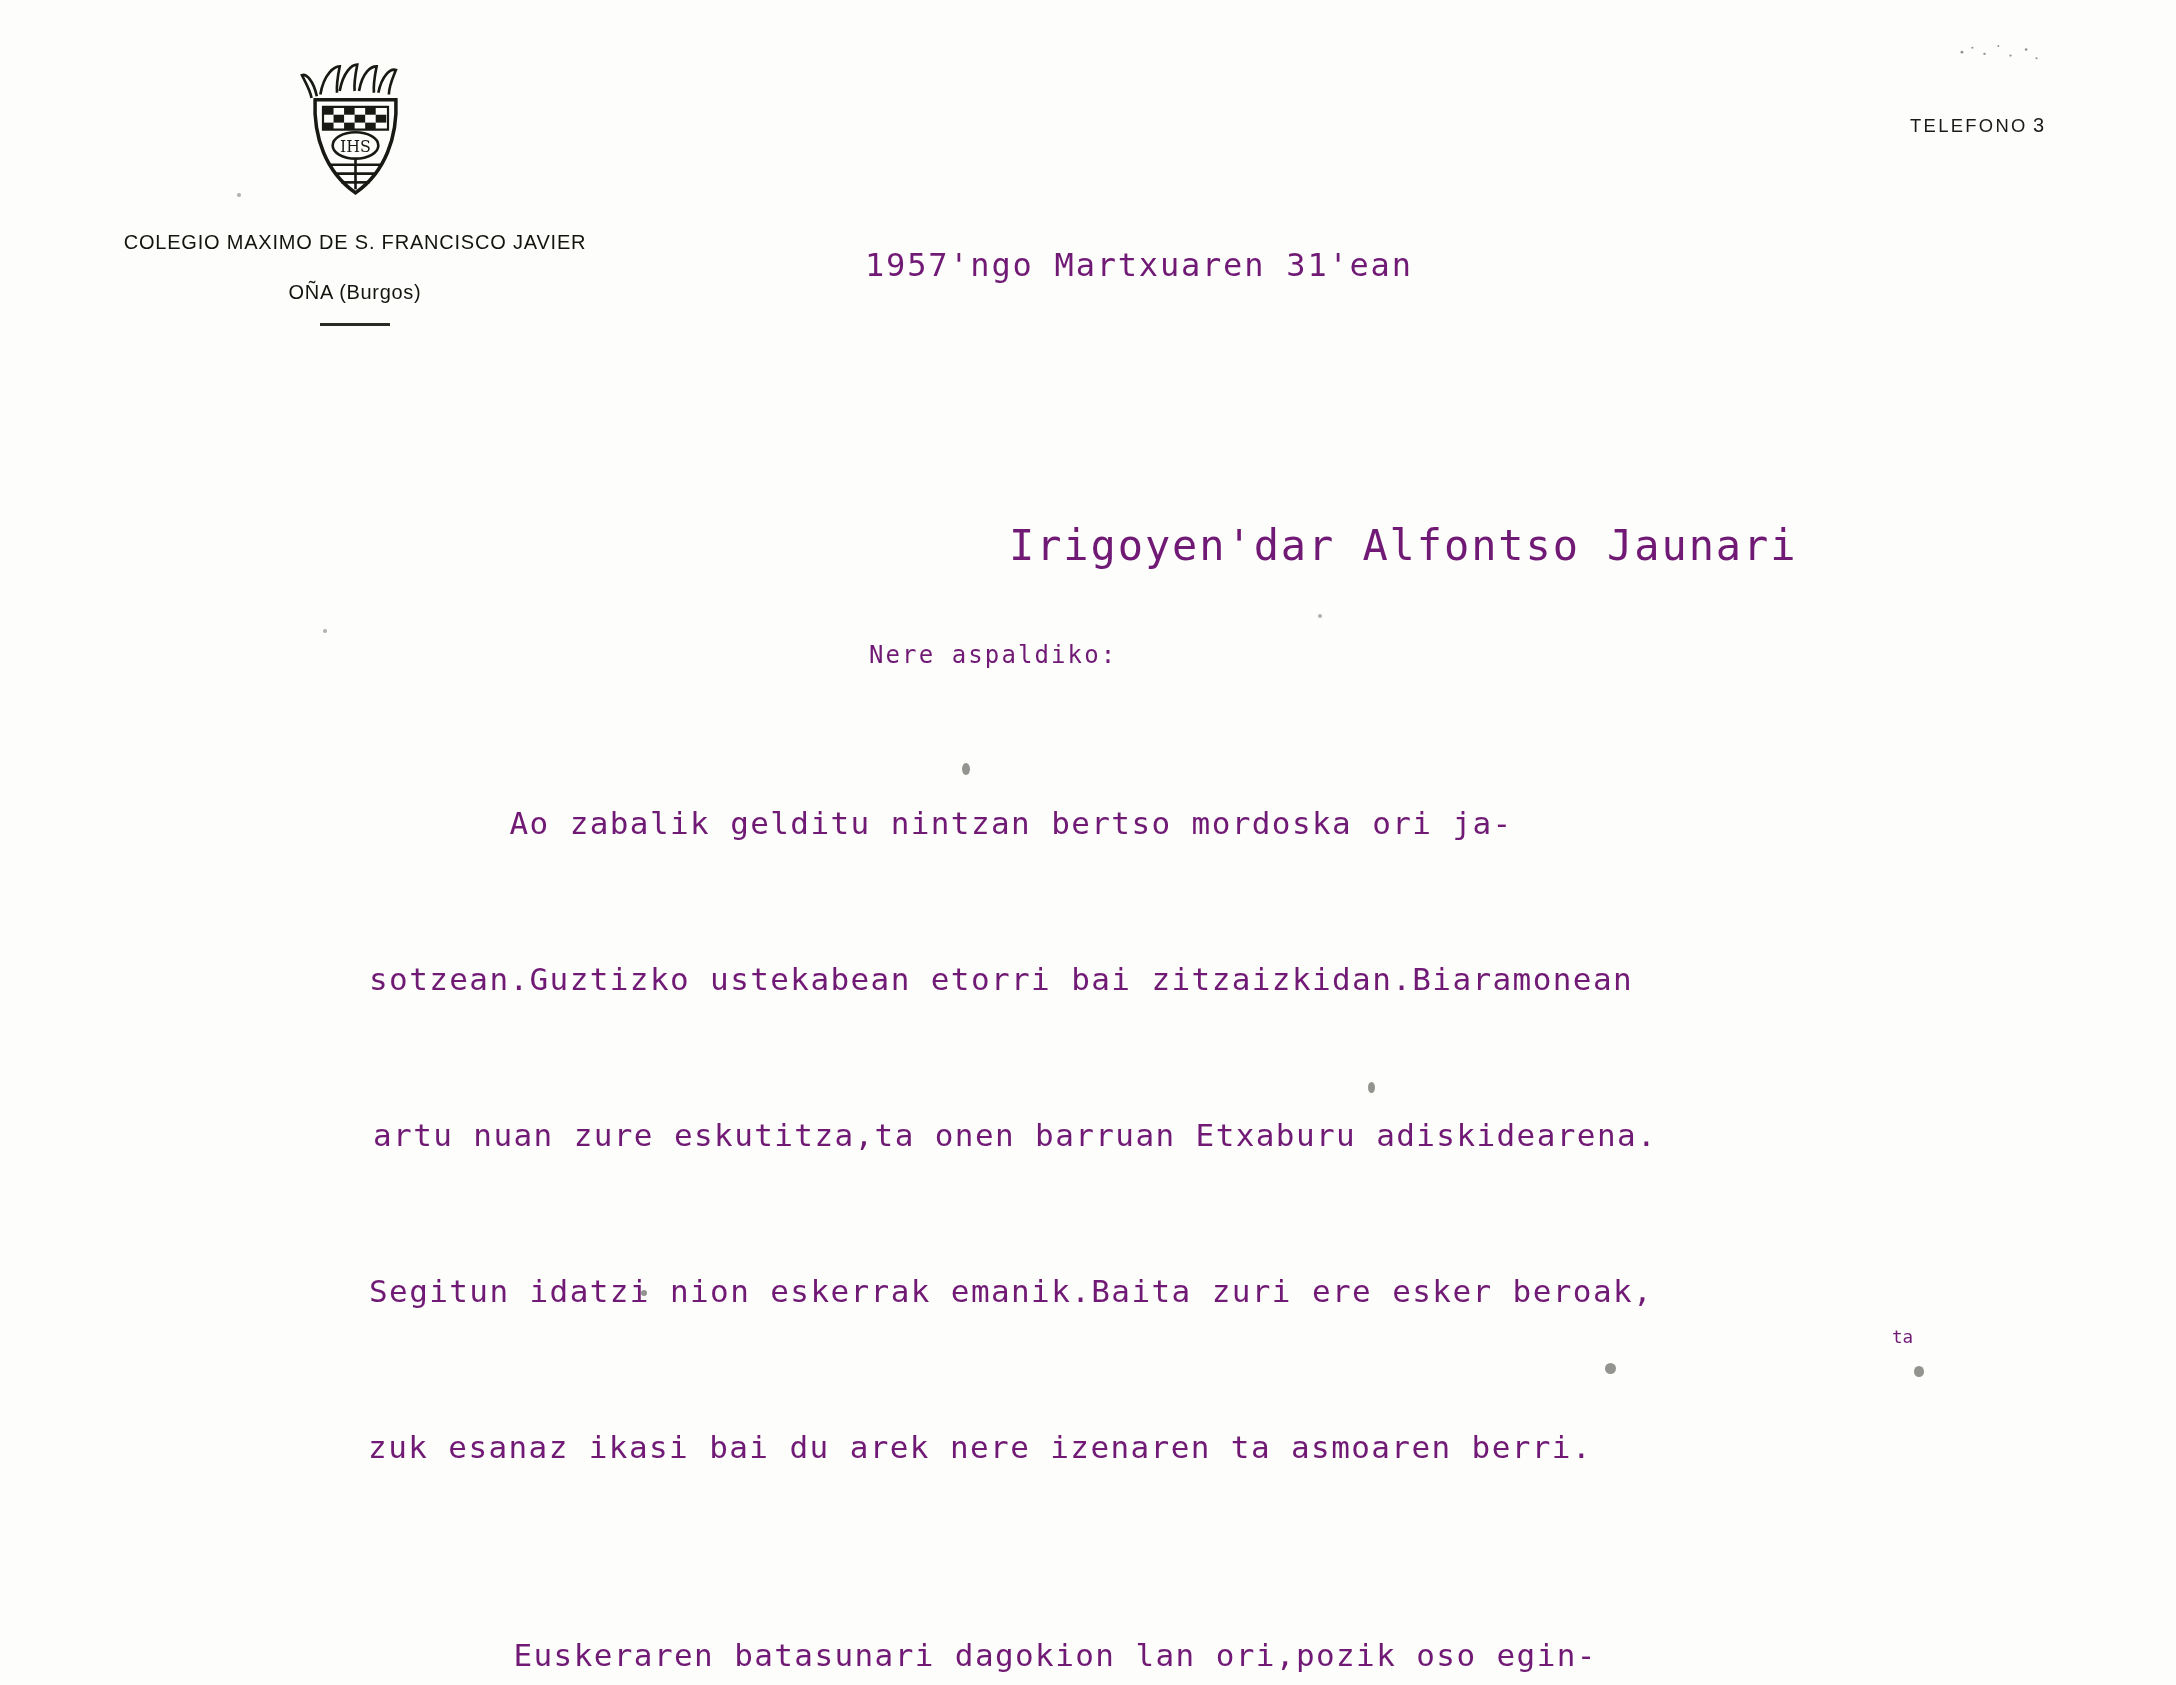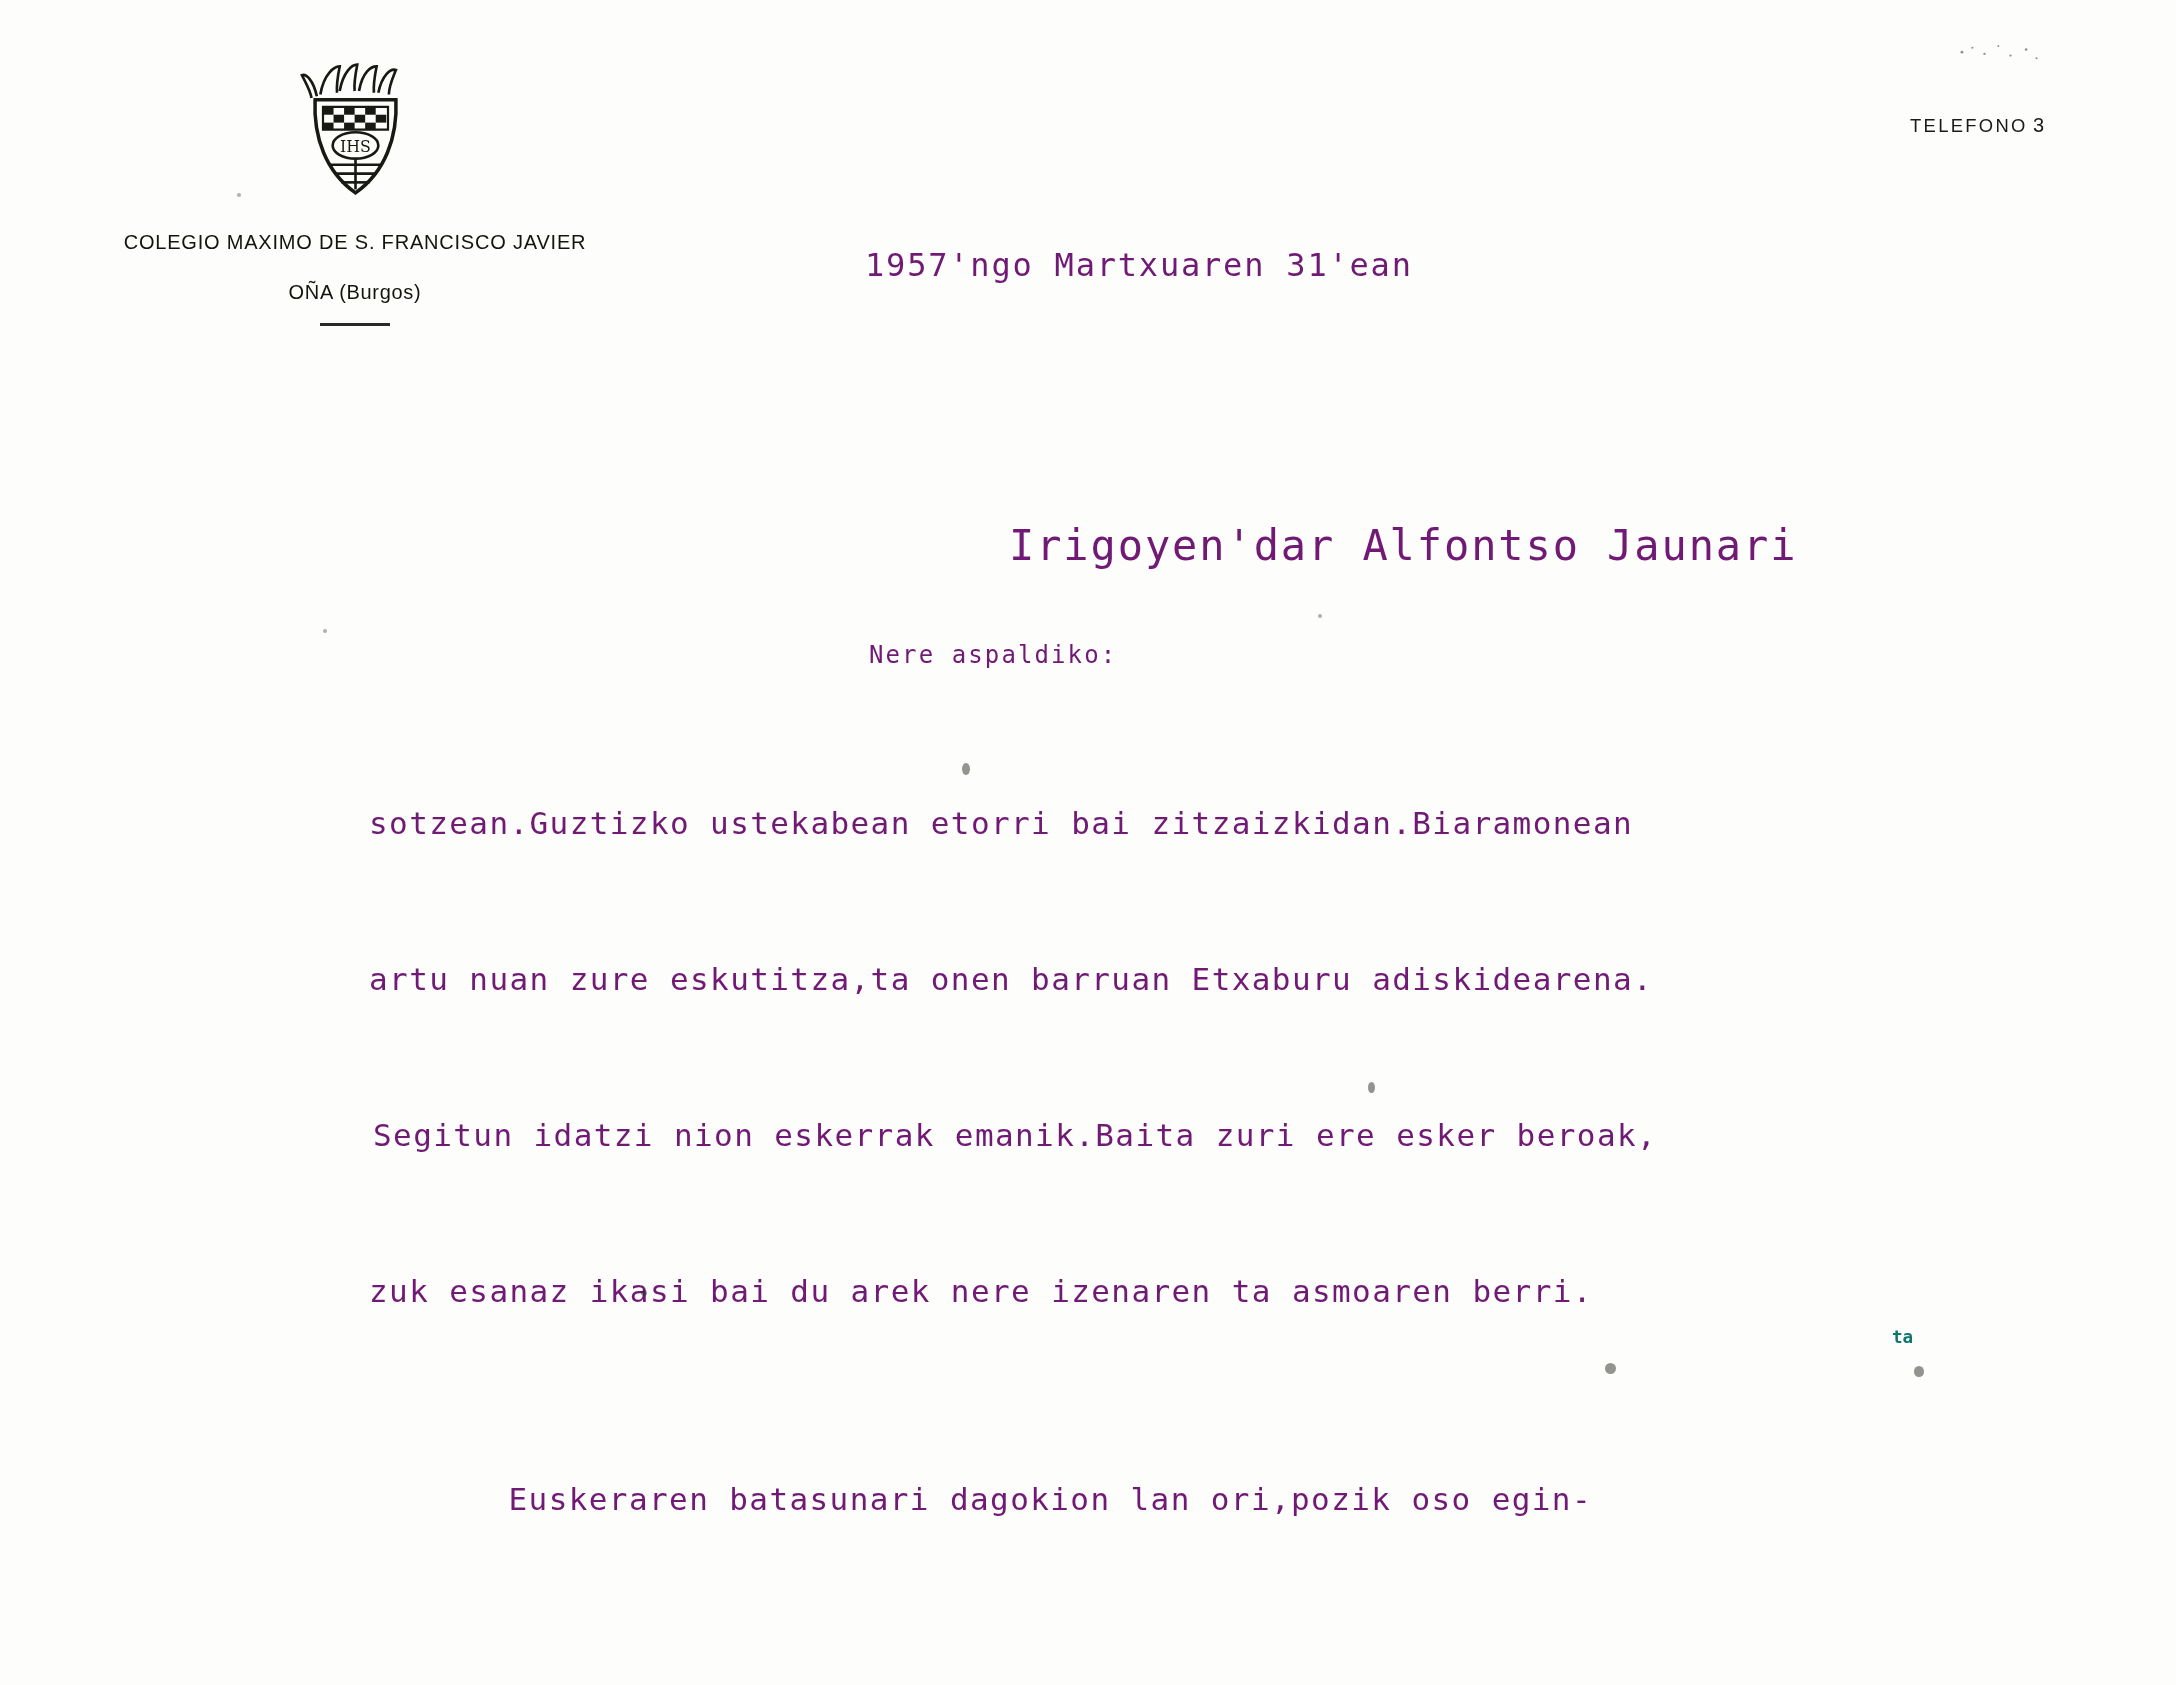--- a/index.html
+++ b/index.html
@@ -139,22 +139,21 @@
   .ink-speck {
     position: absolute;
     background: #2a2a24;
     border-radius: 50%;
     opacity: 0.5;
   }
   .superscript-note {
     position: absolute;
     font-family: "DejaVu Sans Mono", monospace;
     font-size: 17.6px;
-    color: #0f766e;
-    font-weight: bold;
+    color: #701a75;
   }
 </style>
 </head>
 <body>
 
 <div class="page">
 
   <svg class="corner-speck" viewBox="0 0 110 30">
     <circle cx="14" cy="14" r="1.6" fill="#3a3a33"></circle>
     <circle cx="26" cy="9" r="1.2" fill="#3a3a33"></circle>
@@ -206,20 +205,21 @@
 
   <div class="typed date-line">1957'ngo Martxuaren 31'ean</div>
 
   <div class="typed addressee">
     <div>Irigoyen'dar Alfontso Jaunari</div>
   </div>
 
   <div class="typed salutation">Nere aspaldiko:</div>
 
   <div class="typed body-block">
+    <span class="ln">       Ao zabalik gelditu nintzan bertso mordoska ori ja-</span>
     <span class="ln">sotzean.Guztizko ustekabean etorri bai zitzaizkidan.Biaramonean</span>
     <span class="ln">artu nuan zure eskutitza,ta onen barruan Etxaburu adiskidearena.</span>
     <span class="ln">Segitun idatzi nion eskerrak emanik.Baita zuri ere esker beroak,</span>
     <span class="ln">zuk esanaz ikasi bai du arek nere izenaren ta asmoaren berri.</span>
 
     <span class="ln">       Euskeraren batasunari dagokion lan ori,pozik oso egin-</span>
     
     
     
     

